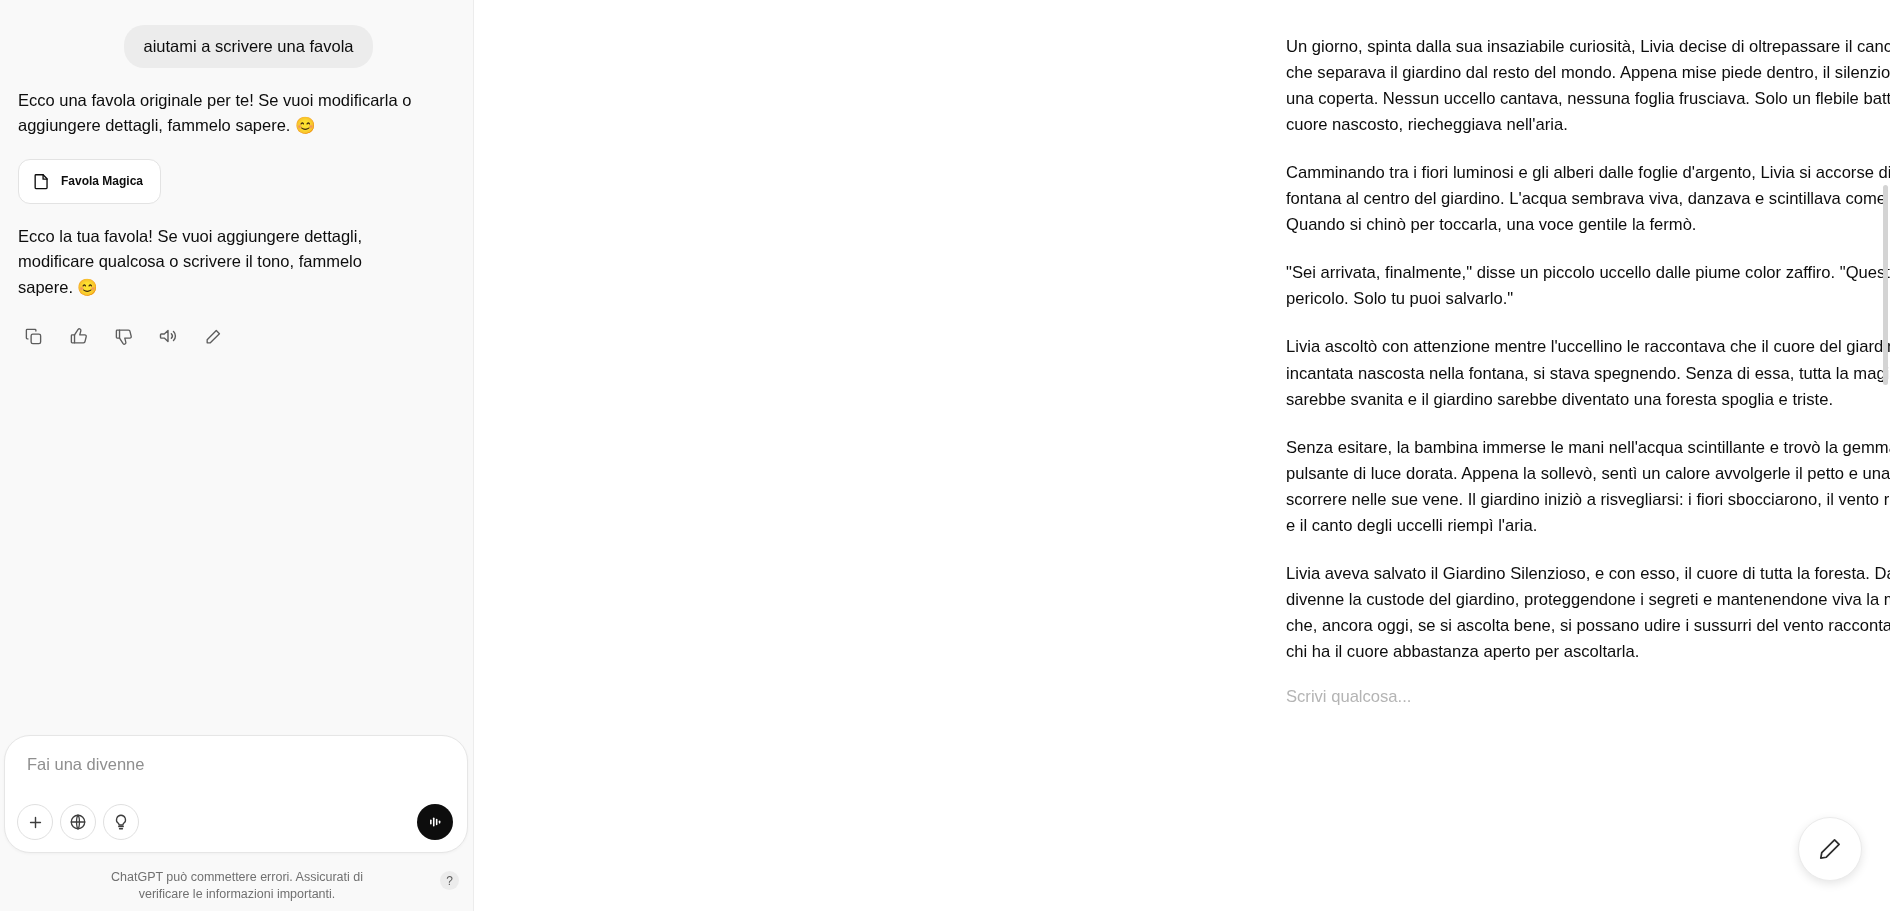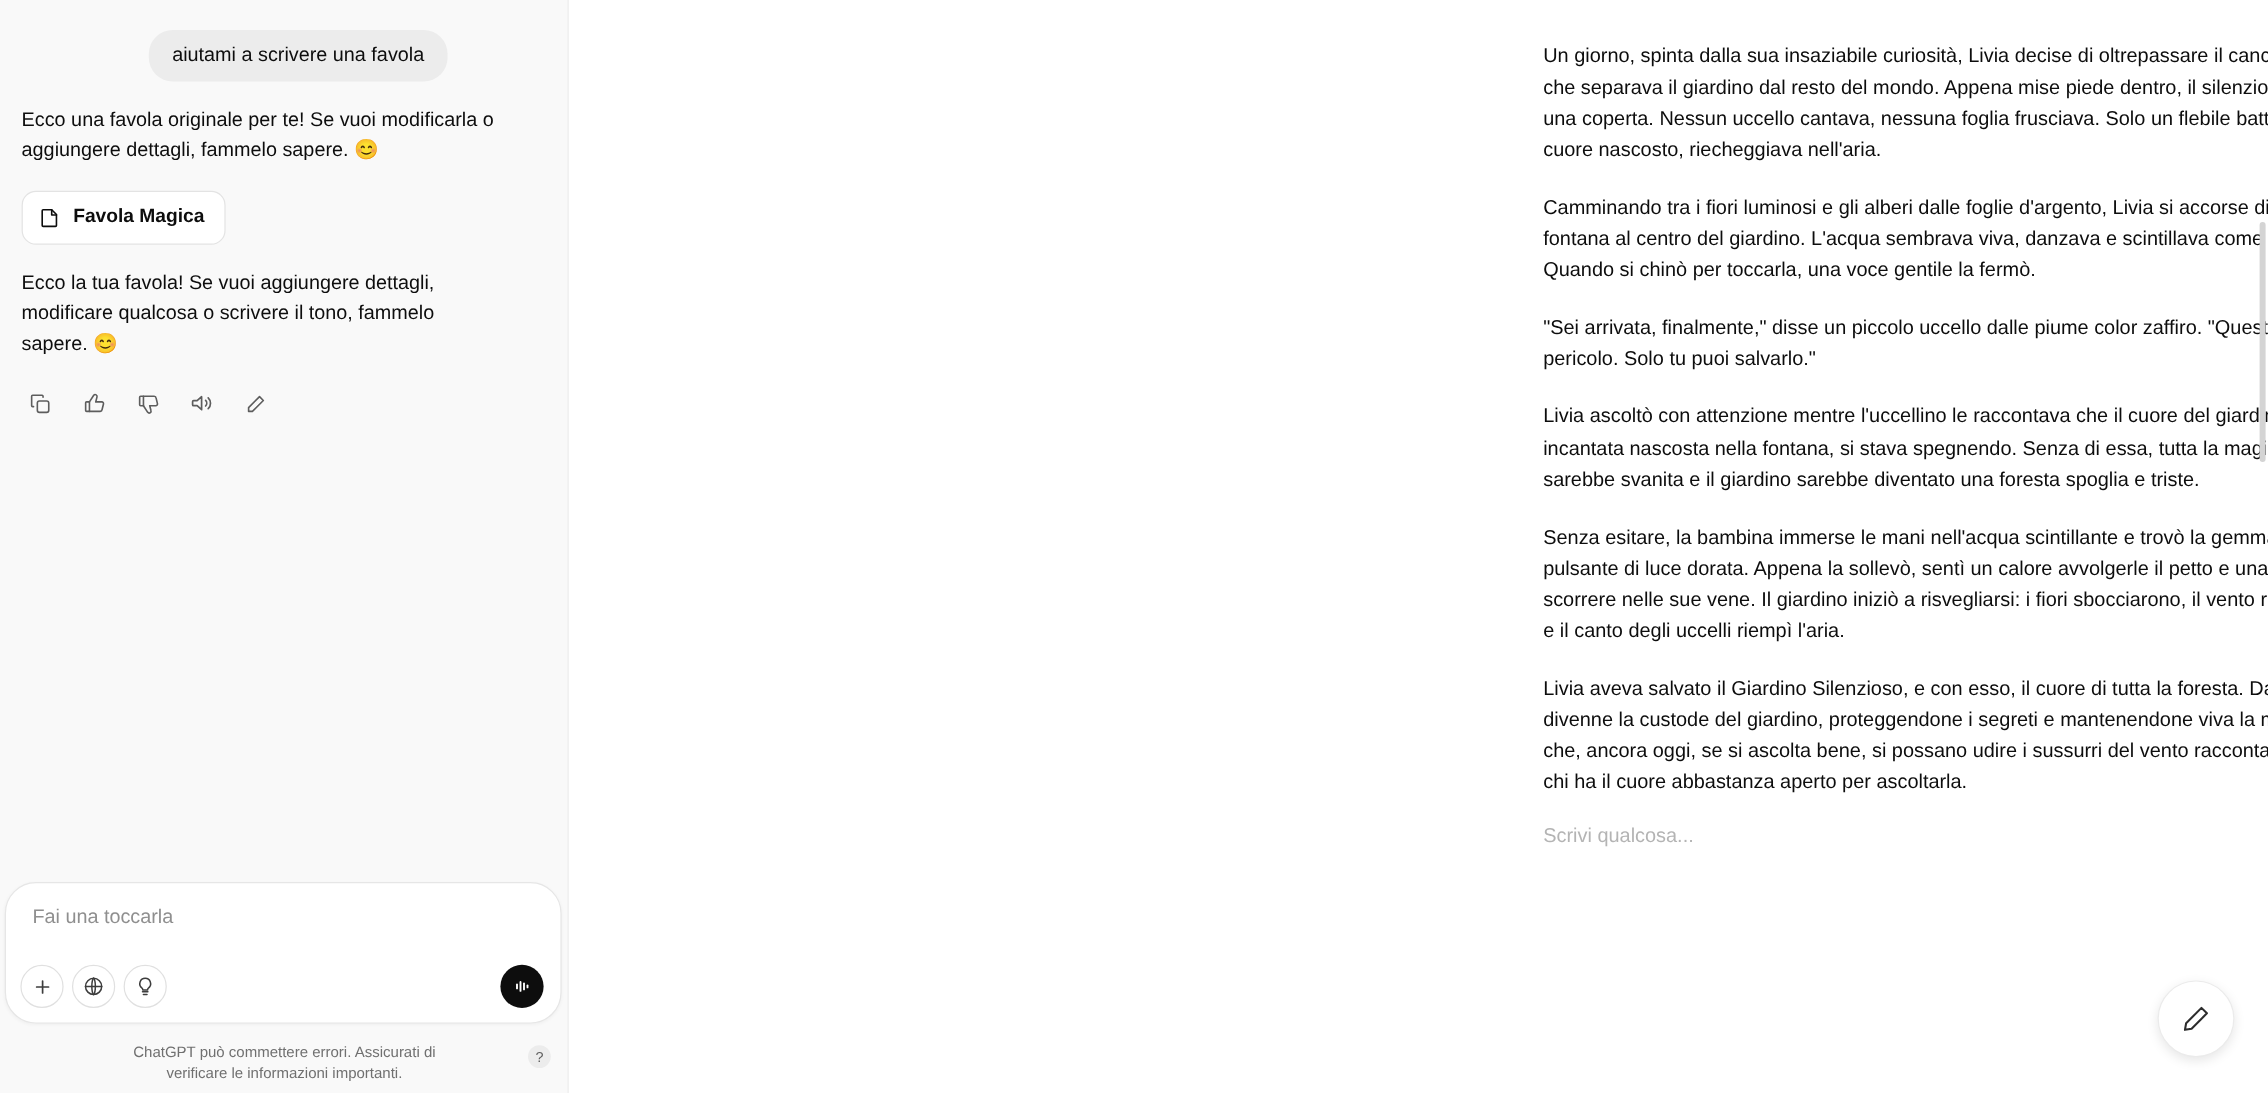--- a/index.html
+++ b/index.html
@@ -60,21 +60,21 @@
     align-items: center;
     gap: 10px;
     border: 1px solid #e3e3e3;
     background: #ffffff;
     border-radius: 12px;
     padding: 12px 17px 12px 13px;
     margin-top: 20px;
     cursor: pointer;
   }
   .doc-card .doc-title {
-    font-size: 16px;
+    font-size: 12px;
     font-weight: 600;
     color: #0d0d0d;
   }
   .doc-icon svg { display: block; }
 
   .reply-inline {
     display: flex;
     align-items: center;
     gap: 4px;
     margin-top: 22px;
@@ -290,21 +290,21 @@
         <div class="action-btn">
           <svg width="19" height="19" viewBox="0 0 24 24" fill="none" stroke="#5d5d5d" stroke-width="1.7" stroke-linecap="round" stroke-linejoin="round">
             <path d="M15.5 4.5l4 4L8 20H4v-4L15.5 4.5z"></path>
           </svg>
         </div>
       </div>
     </div>
 
     <div class="composer-wrap">
       <div class="composer">
-        <div class="composer-placeholder">Fai una toccarla</div>
+        <div class="composer-placeholder">Fai una divenne</div>
 
         <div class="composer-tools">
           <div class="tool-btn">
             <svg width="17" height="17" viewBox="0 0 24 24" fill="none" stroke="#3d3d3d" stroke-width="2" stroke-linecap="round">
               <path d="M12 5v14M5 12h14"></path>
             </svg>
           </div>
           <div class="tool-btn">
             <svg width="18" height="18" viewBox="0 0 24 24" fill="none" stroke="#3d3d3d" stroke-width="1.7" stroke-linecap="round">
               <circle cx="12" cy="12" r="9"></circle>

